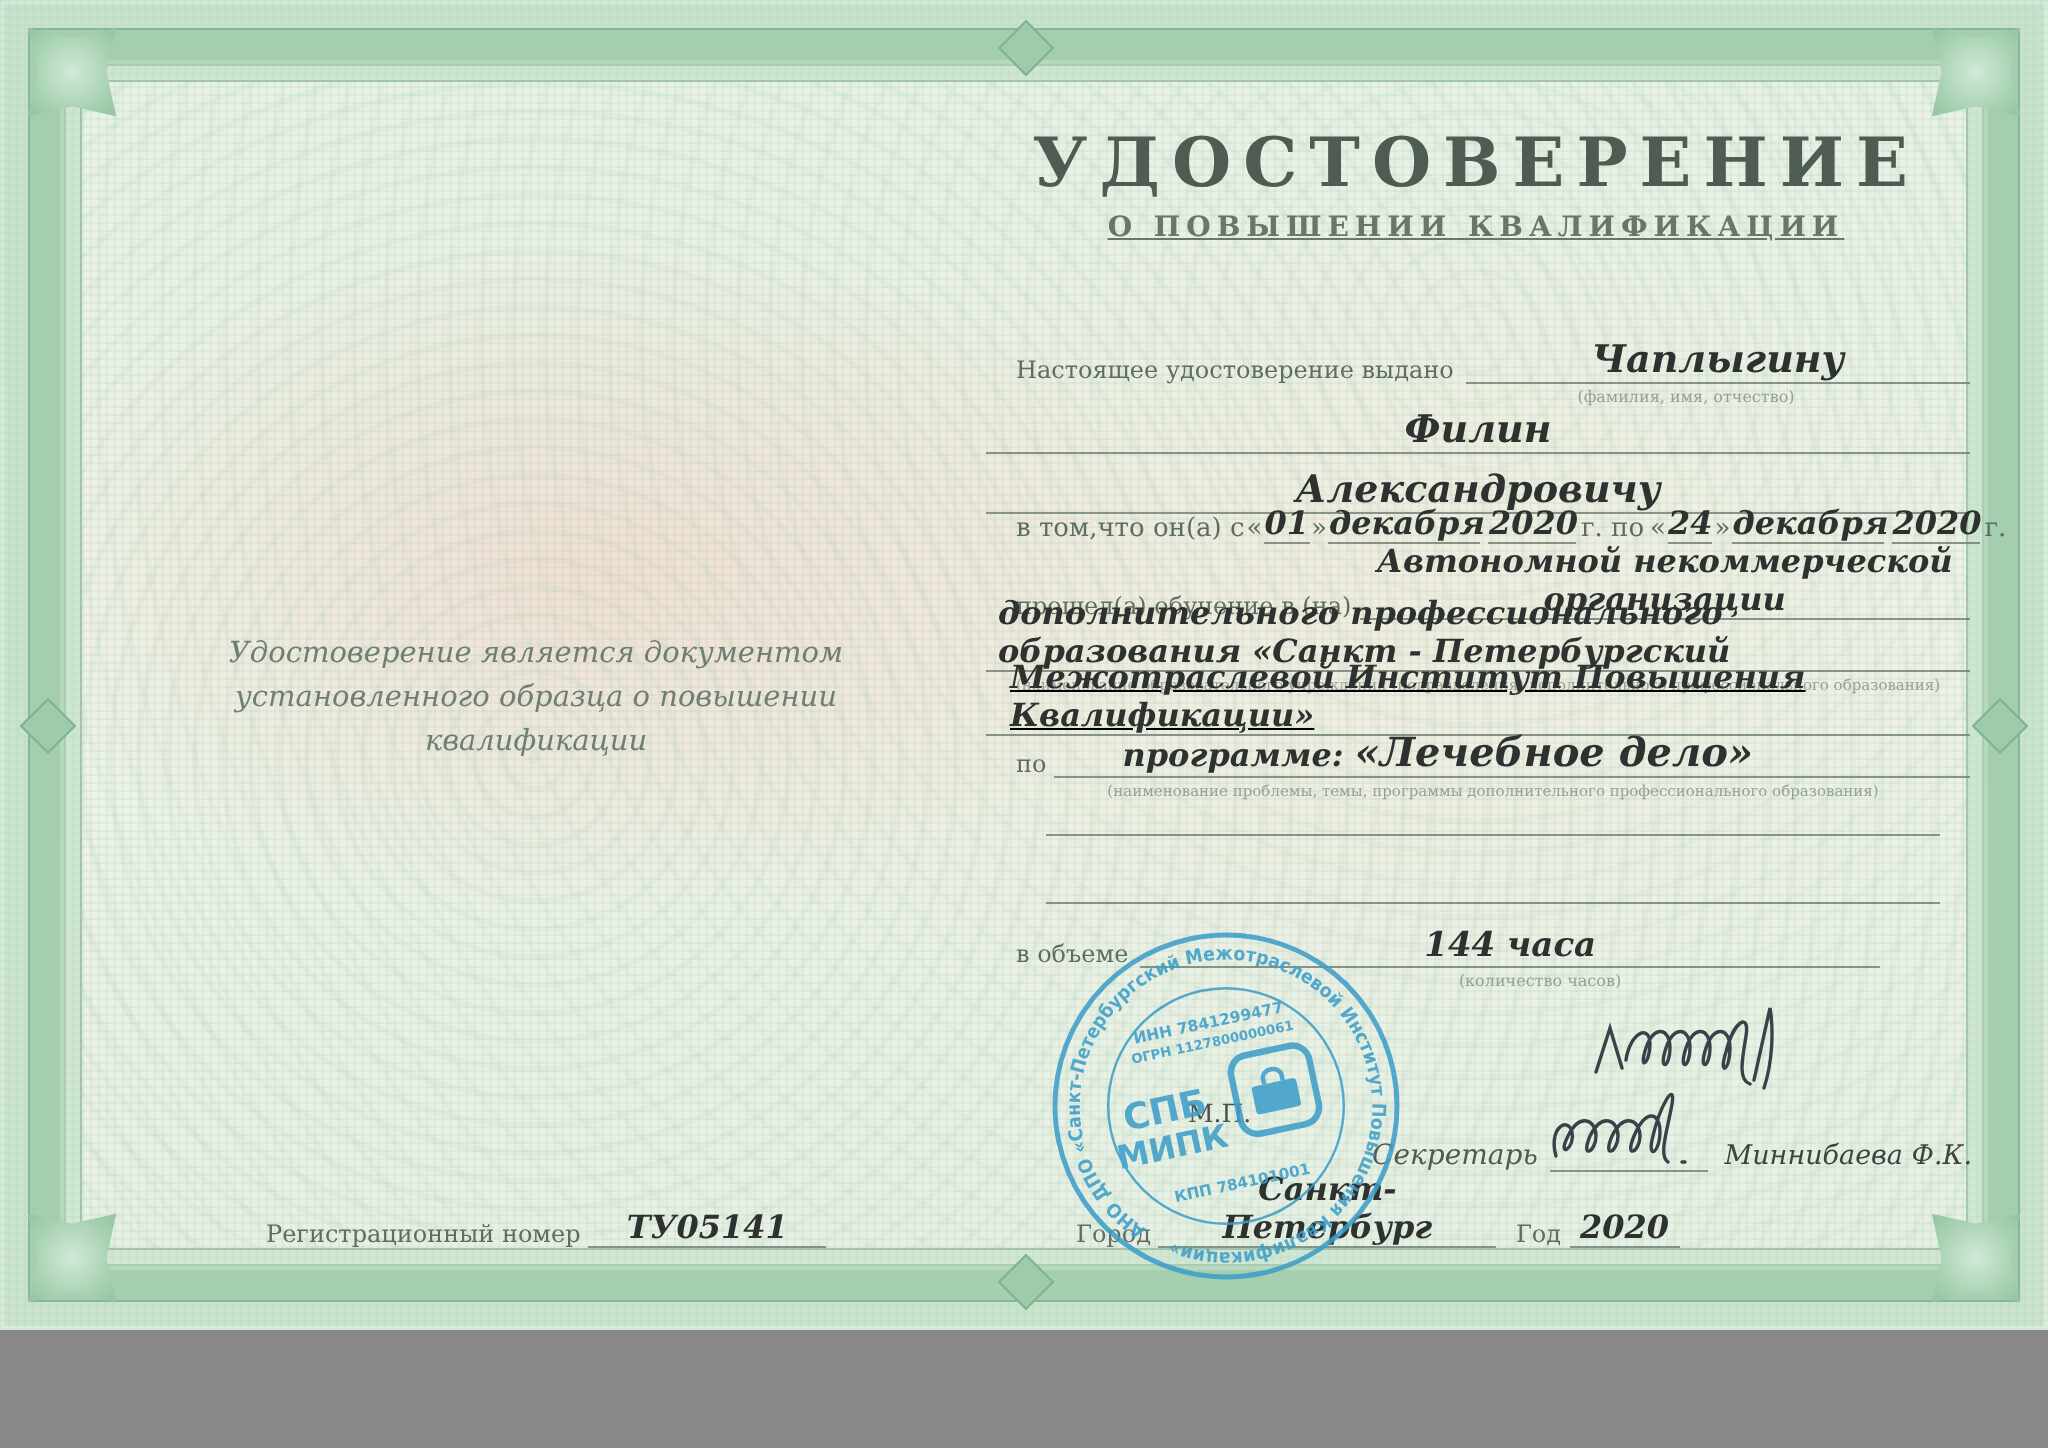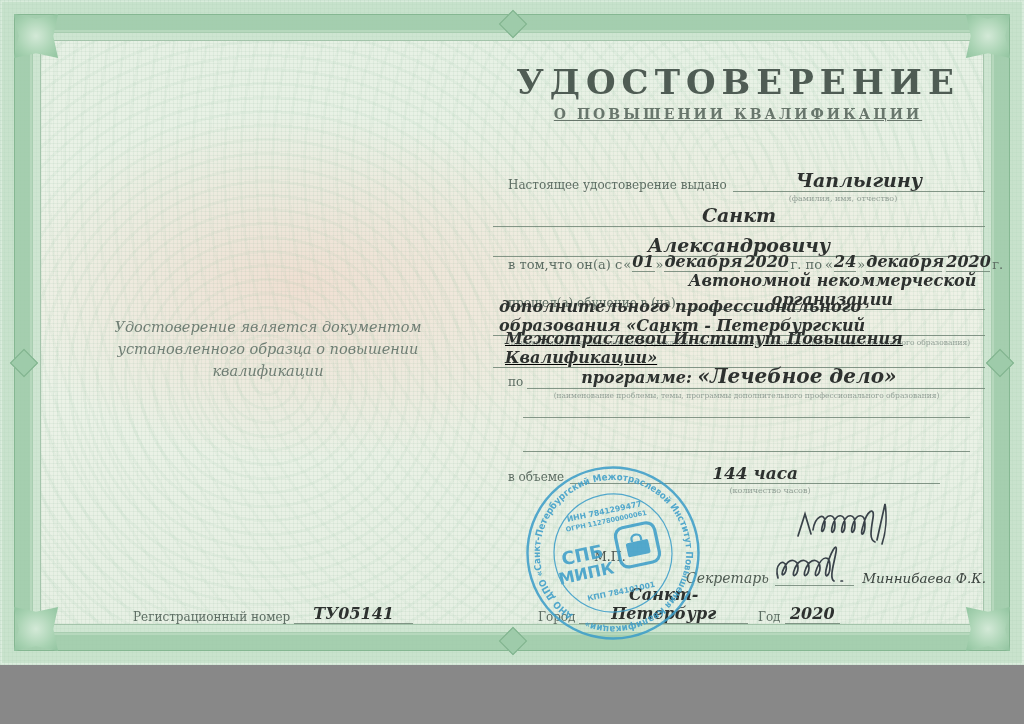--- a/index.html
+++ b/index.html
@@ -88,21 +88,21 @@
     <div>установленного образца о повышении квалификации</div>
   </div>
 
   <div class="row" style="left:508px;top:166px;width:477px;height:26px;">
     <span class="lbl">Настоящее удостоверение выдано</span>
     <span class="fill val19" style="flex:1;margin-left:6px;">Чаплыгину</span>
   </div>
   <div class="caption" style="left:700px;top:194px;width:286px;">(фамилия, имя, отчество)</div>
 
   <div class="row" style="left:493px;top:199px;width:492px;height:28px;">
-    <span class="fill val19" style="flex:1;">Санкт</span>
+    <span class="fill val19" style="flex:1;">Филин</span>
   </div>
   <div class="row" style="left:493px;top:229px;width:492px;height:28px;">
     <span class="fill val19" style="flex:1;">Александровичу</span>
   </div>
 
   <div class="row" style="left:508px;top:252px;width:477px;height:20px;">
     <span class="lbl" style="font-size:13px;">в том,что он(а) с</span>
     <span class="quote">«</span>
     <span class="fill val16" style="width:34px;">01</span>
     <span class="quote">»</span>
@@ -125,21 +125,21 @@
     <span class="fill val16" style="flex:1;text-align:left;padding-left:6px;">дополнительного профессионального образования «Санкт - Петербургский</span>
   </div>
   <div class="caption" style="left:493px;top:338px;width:492px;font-size:7.5px;">(наименование образовательного учреждения (подразделения) дополнительного профессионального образования)</div>
   <div class="row" style="left:493px;top:346px;width:492px;height:22px;text-decoration:underline;">
     <span class="fill val16" style="flex:1;text-align:left;padding-left:12px;">Межотраслевой Институт Повышения Квалификации»</span>
   </div>
 
   <div class="row" style="left:508px;top:365px;width:477px;height:24px;">
     <span class="lbl">по</span>
     <span class="fill" style="flex:1;text-align:left;padding-left:34px;margin-left:4px;">
-      <span class="val16" style="font-weight:600;padding-left:20px;">программе:</span>
+      <span class="val16" style="font-weight:600;">программе:</span>
       <span style="font-size:20px;">«Лечебное дело»</span>
     </span>
   </div>
   <div class="caption" style="left:508px;top:391px;width:477px;font-size:7.5px;">(наименование проблемы, темы, программы дополнительного профессионального образования)</div>
 
   <div class="row" style="left:523px;top:396px;width:447px;height:22px;">
     <span class="fill" style="flex:1;"></span>
   </div>
   <div class="row" style="left:523px;top:430px;width:447px;height:22px;">
     <span class="fill" style="flex:1;"></span>

